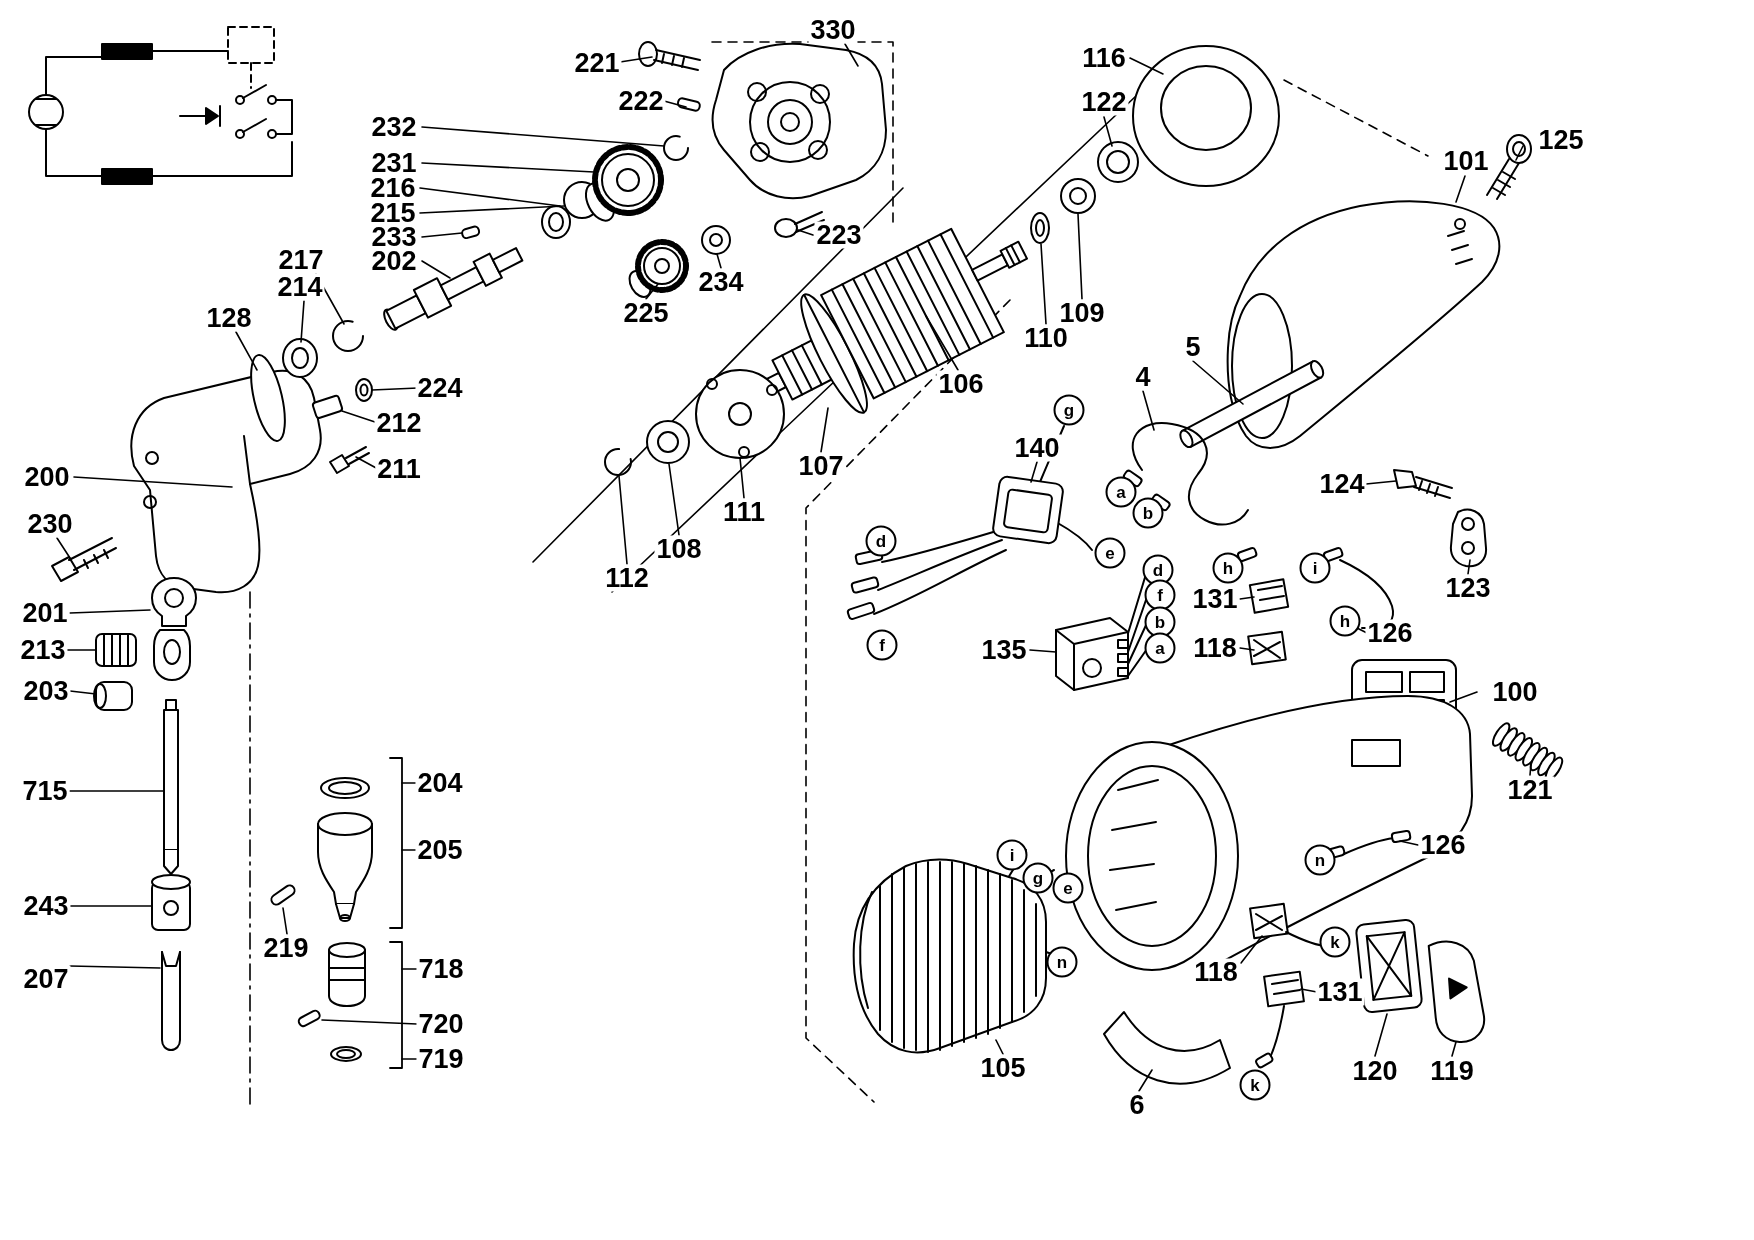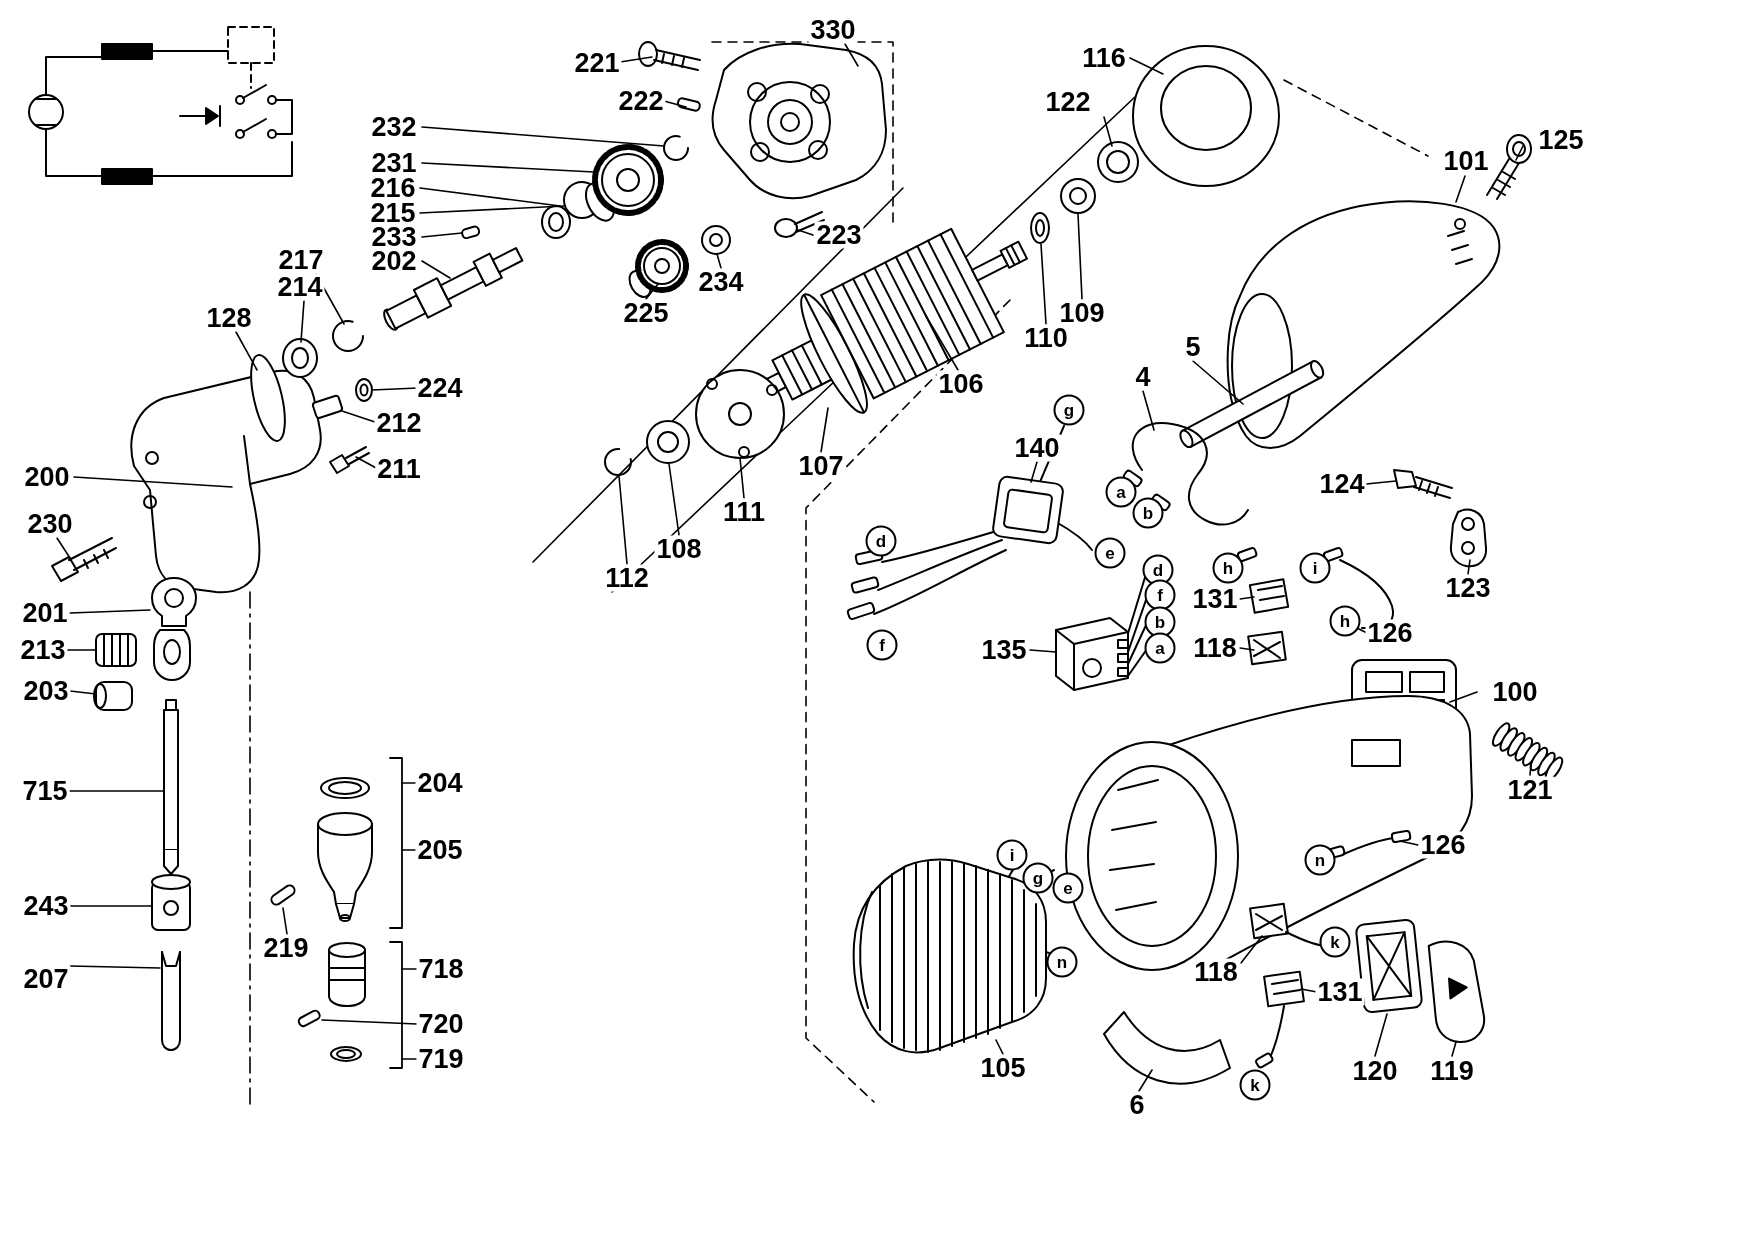--- a/index.html
+++ b/index.html
@@ -518,21 +518,21 @@
       <div class="part-label" style="left: 286px; top: 948px;">219</div>
       <div class="part-label" style="left: 440px; top: 783px;">204</div>
       <div class="part-label" style="left: 440px; top: 850px;">205</div>
       <div class="part-label" style="left: 441px; top: 969px;">718</div>
       <div class="part-label" style="left: 441px; top: 1024px;">720</div>
       <div class="part-label" style="left: 441px; top: 1059px;">719</div>
       <div class="part-label" style="left: 646px; top: 313px;">225</div>
       <div class="part-label" style="left: 721px; top: 282px;">234</div>
       <div class="part-label" style="left: 839px; top: 235px;">223</div>
       <div class="part-label" style="left: 1104px; top: 58px;">116</div>
-      <div class="part-label" style="left: 1068px; top: 102px;">122</div>
+      <div class="part-label" style="left: 1104px; top: 102px;">122</div>
       <div class="part-label" style="left: 1524px; top: 140px; margin-left: 37px;">125</div>
       <div class="part-label" style="left: 1466px; top: 161px;">101</div>
       <div class="part-label" style="left: 1082px; top: 313px;">109</div>
       <div class="part-label" style="left: 1046px; top: 338px;">110</div>
       <div class="part-label" style="left: 961px; top: 384px;">106</div>
       <div class="part-label" style="left: 821px; top: 466px;">107</div>
       <div class="part-label" style="left: 744px; top: 512px;">111</div>
       <div class="part-label" style="left: 679px; top: 549px;">108</div>
       <div class="part-label" style="left: 627px; top: 578px;">112</div>
       <div class="part-label" style="left: 1193px; top: 347px;">5</div>

